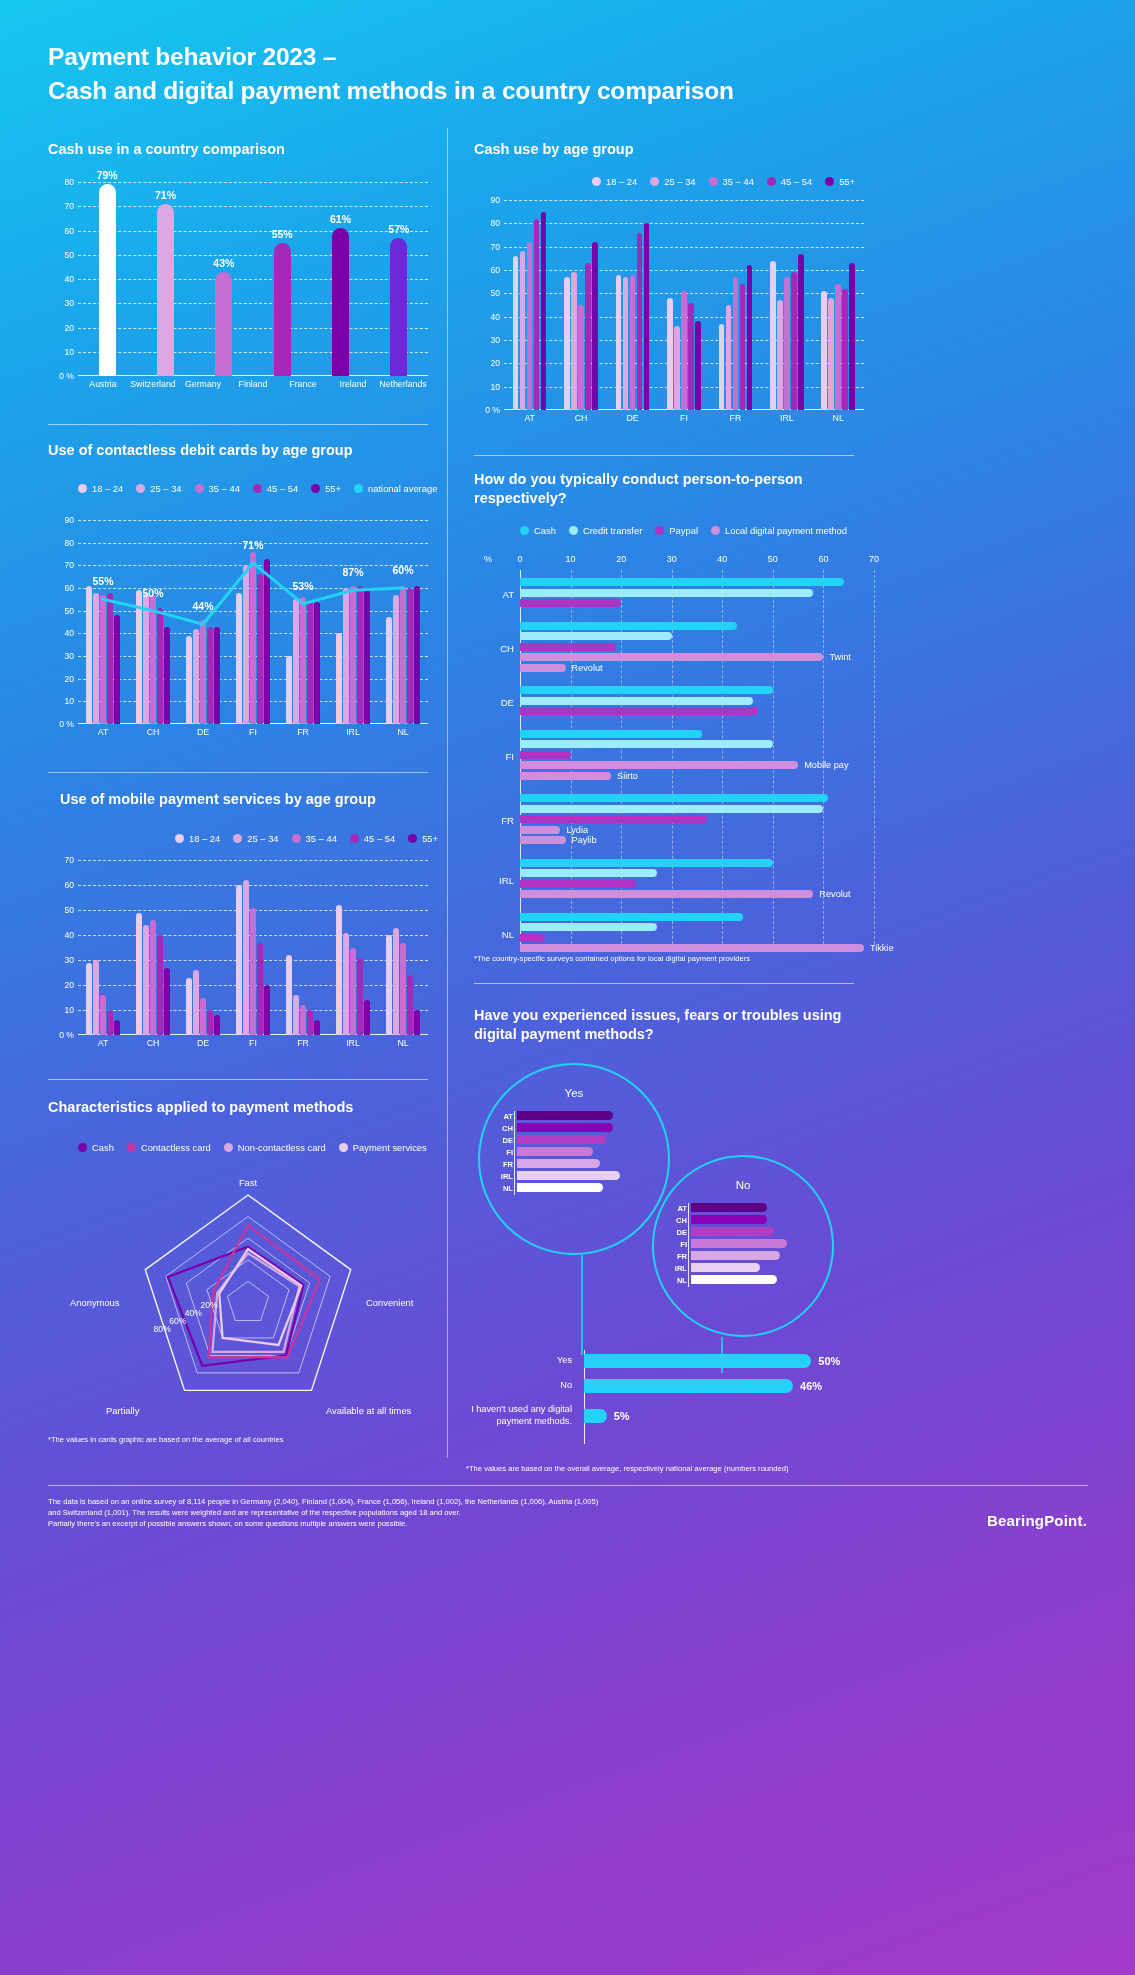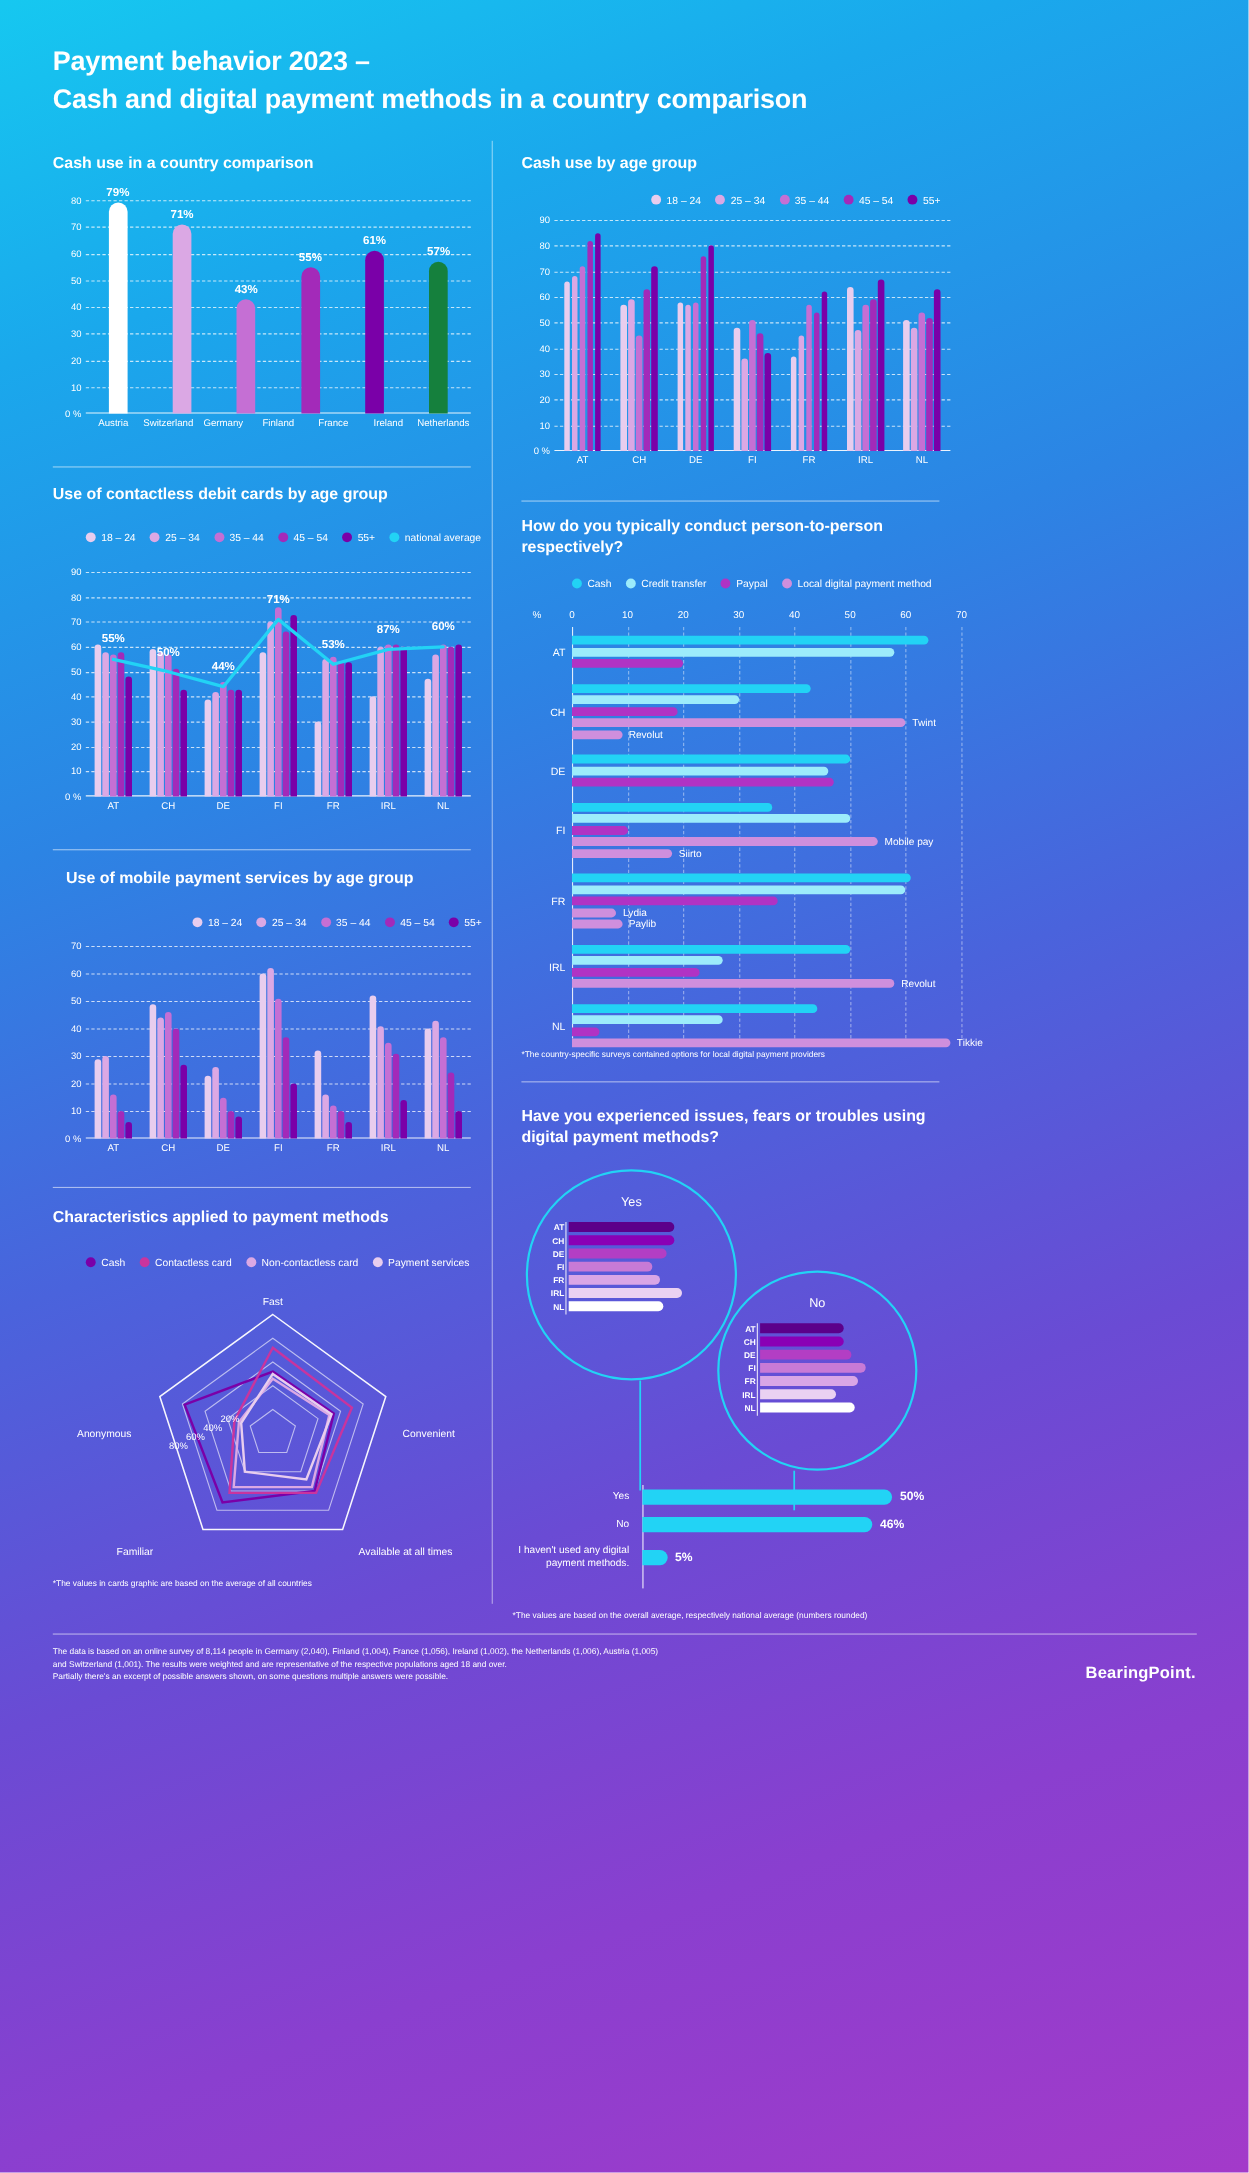--- a/index.html
+++ b/index.html
@@ -50,21 +50,21 @@
   .hgroup { position: relative; }
   .hbar { height: 8px; border-radius: 0 5px 5px 0; position: relative; margin-bottom: 2.5px; }
   .hbar span { position: absolute; left: calc(100% + 6px); top: 50%; transform: translateY(-50%);
                font-size: 9.2px; white-space: nowrap; color: #fff; }
   .hcat { position: absolute; left: -42px; top: 50%; transform: translateY(-50%); width: 36px;
           text-align: right; font-size: 9.6px; }
 
   
   .radar-wrap { position: absolute; }
   .radar-label { position: absolute; font-size: 9.4px; white-space: nowrap; }
-  .radar-ring-label { position: absolute; font-size: 8.6px; }
+  .radar-ring-label { position: absolute; font-size: 8.6px; margin-top: 15px; }
 
   
   .circle { position: absolute; border-radius: 50%; border: 2px solid #22d3f5; }
   .circle-title { position: absolute; left: 0; right: 0; text-align: center; font-size: 11.5px; }
   .cbar { height: 9px; border-radius: 0 5px 5px 0; margin-bottom: 3px; position: relative; }
   .ccat { position: absolute; left: -22px; top: 50%; transform: translateY(-50%);
           font-size: 7.6px; font-weight: bold; text-align: right; width: 18px; }
 
   .summary-bar { height: 14px; border-radius: 0 7px 7px 0; background: #22d3f5; position: relative; }
   .summary-bar b { position: absolute; left: calc(100% + 7px); top: 50%; transform: translateY(-50%);
@@ -133,21 +133,21 @@
             <div class="bar" style="background: rgb(163, 42, 185); height: 133.375px; width: 17px; border-radius: 9px 9px 0px 0px;">
               <div class="blabel">55%</div>
             </div>
           </div>
           <div class="group">
             <div class="bar" style="background: rgb(122, 0, 168); height: 147.925px; width: 17px; border-radius: 9px 9px 0px 0px;">
               <div class="blabel">61%</div>
             </div>
           </div>
           <div class="group">
-            <div class="bar" style="background: #15803d; height: 138.225px; width: 17px; border-radius: 9px 9px 0px 0px;">
+            <div class="bar" style="background: #6d28d9; height: 138.225px; width: 17px; border-radius: 9px 9px 0px 0px;">
               <div class="blabel">57%</div>
             </div>
           </div>
         </div>
       </div>
       <div class="xlabels">
         <div>Austria</div>
         <div>Switzerland</div>
         <div>Germany</div>
         <div>Finland</div>
@@ -647,21 +647,21 @@
         <polygon points="208,84.8 249.08564150395063,114.65046584300227 233.39232289903484,162.94953415699774 182.60767710096516,162.94953415699774 166.91435849604937,114.65046584300225" fill="none" stroke="rgba(255,255,255,.6)" stroke-width="1"></polygon>
         <polygon points="208,106.4 228.5428207519753,121.32523292150114 220.69616144951743,145.47476707849887 195.30383855048257,145.47476707849887 187.4571792480247,121.32523292150113" fill="none" stroke="rgba(255,255,255,.6)" stroke-width="1"></polygon>
         <polygon points="208,71.84 263.46561603033336,109.97812888805306 246.08848434855224,180.42430123549659 162.2938187817373,190.90916148259592 127.88299906729627,101.9684083938544" fill="none" stroke="#7a00a8" stroke-width="2.2"></polygon>
         <polygon points="208,50.239999999999995 279.8998726319136,104.63831522525398 247.358100493504,182.17177794334648 168.641899506496,182.17177794334648 173.07720472164198,116.65289596655192" fill="none" stroke="#c9349e" stroke-width="2.2"></polygon>
         <polygon points="208,78.32 259.3570518799383,111.31308230375284 243.5492520586488,176.92934781979682 172.45074794135124,176.92934781979682 177.18576887203702,117.9878493822517" fill="none" stroke="#dba8e4" stroke-width="2.2"></polygon>
         <polygon points="208,74 261.41133395513583,110.64560559590296 238.4707874788418,169.93944098839728 182.60767710096516,162.94953415699774 179.24005094723455,118.65532609010158" fill="none" stroke="#e8cdee" stroke-width="2.2"></polygon>
       </svg>
       <div class="radar-label" style="left: 208px; top: 2px; transform: translateX(-50%);">Fast</div>
       <div class="radar-label" style="left: 326px; top: 122px;">Convenient</div>
       <div class="radar-label" style="left: 286px; top: 230px;">Available at all times</div>
-      <div class="radar-label" style="left: 66px; top: 230px;">Familiar</div>
+      <div class="radar-label" style="left: 66px; top: 230px;">Partially</div>
       <div class="radar-label" style="left: 30px; top: 122px;">Anonymous</div>
       <div class="radar-ring-label" style="left: 160.4px; top: 110px;">20%</div>
       <div class="radar-ring-label" style="left: 144.8px; top: 118px;">40%</div>
       <div class="radar-ring-label" style="left: 129.2px; top: 126px;">60%</div>
       <div class="radar-ring-label" style="left: 113.6px; top: 134px;">80%</div>
     </div>
   <div style="position:absolute; left:48px; top:1434px; width:380px;" class="foot">*The values in cards graphic are based on the average of all countries</div>
 
   <div style="position:absolute; left:474px; top:1006px; width:380px;">
     <div class="sect-title">Have you experienced issues, fears or troubles using digital payment methods?</div>

